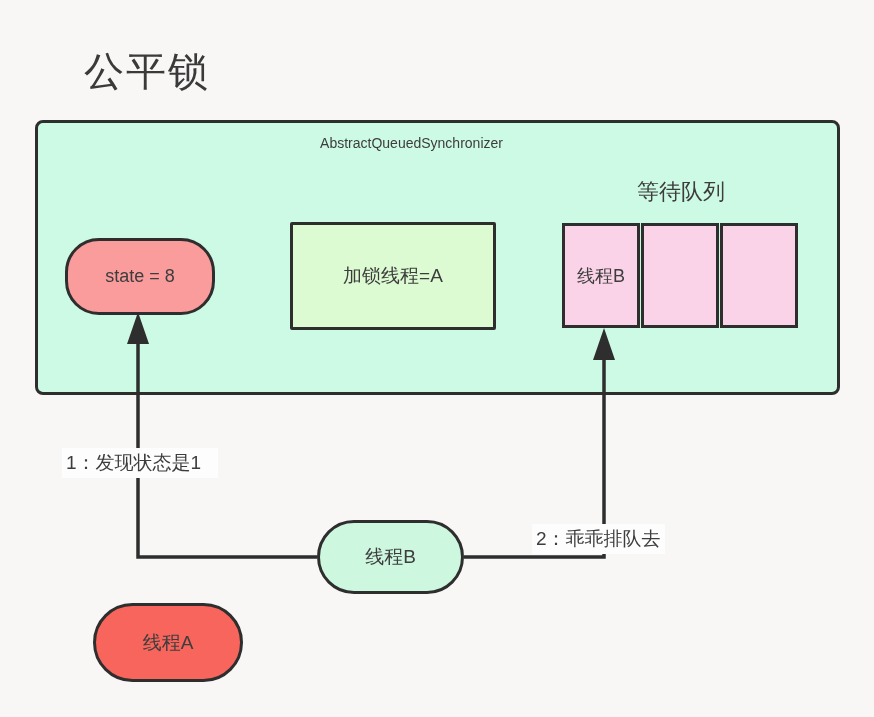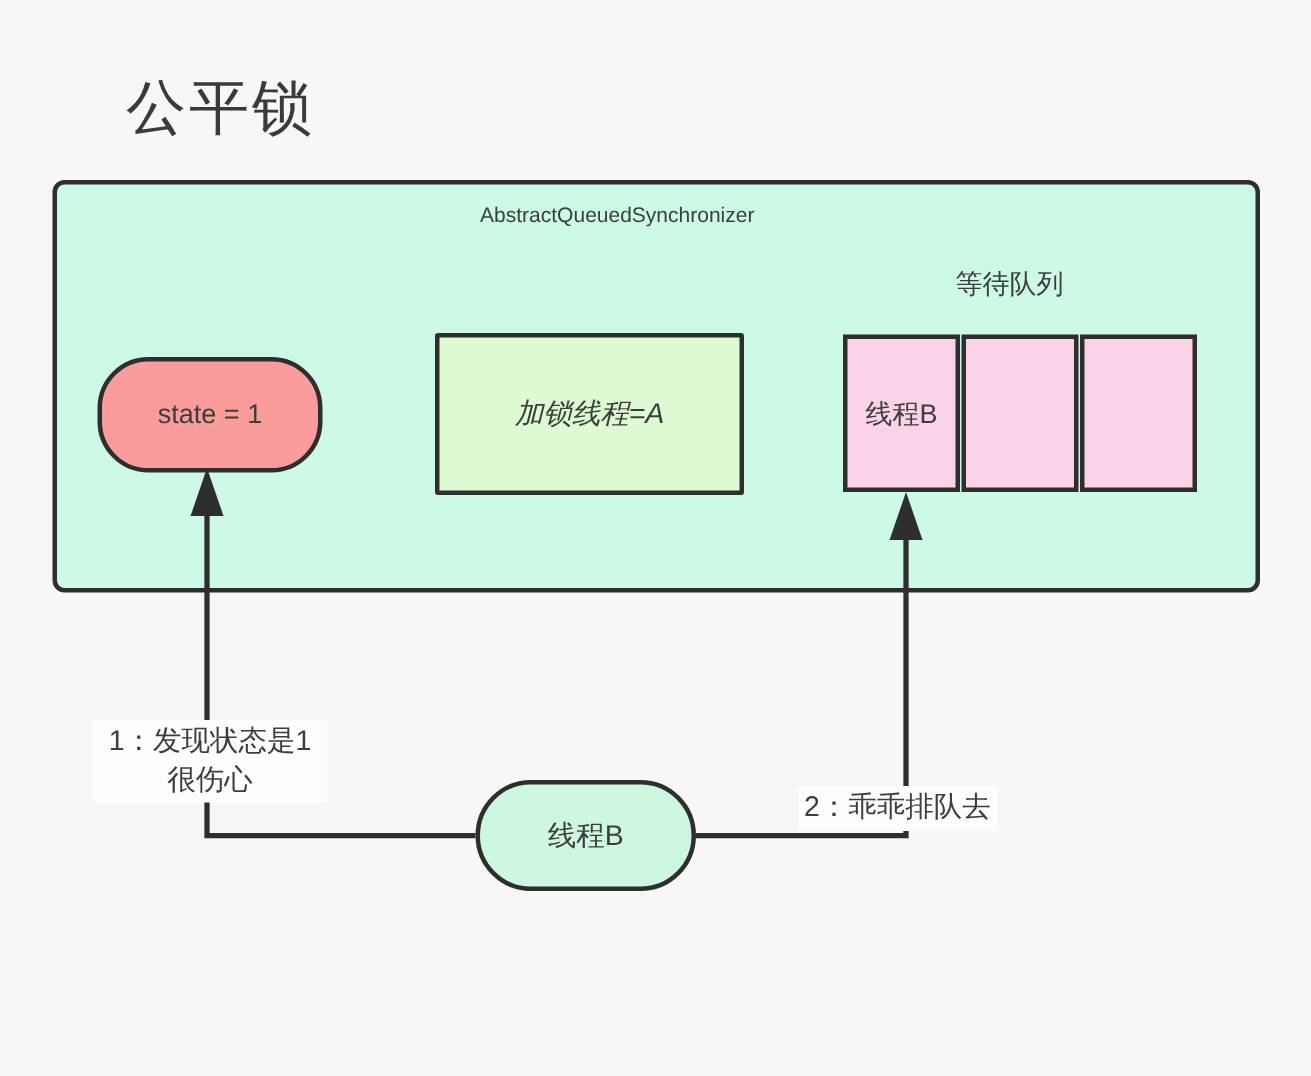--- a/index.html
+++ b/index.html
@@ -41,21 +41,21 @@
     right: 52px;
     top: 12px;
     text-align: center;
     font-size: 14px;
     color: #3d3d3d;
   }
   .queue-title {
     position: absolute;
     left: 599px;
     top: 54px;
-    font-size: 18px;
+    font-size: 22px;
     color: #3d3d3d;
   }
   .state-pill {
     position: absolute;
     left: 27px;
     top: 115px;
     width: 150px;
     height: 77px;
     background: #fa9c9c;
     border: 3px solid #2e2e2e;
@@ -71,21 +71,20 @@
     top: 99px;
     width: 206px;
     height: 108px;
     background: #ddfbd2;
     border: 3px solid #2e2e2e;
     border-radius: 2px;
     display: flex;
     align-items: center;
     justify-content: center;
     font-size: 19px;
-    font-style: italic;
   }
   .queue-cell {
     position: absolute;
     top: 100px;
     width: 78px;
     height: 105px;
     background: #fbd3e9;
     border: 3px solid #2e2e2e;
     display: flex;
     align-items: center;
@@ -110,22 +109,20 @@
     background: #fdfdfd;
     font-size: 19px;
     color: #3d3d3d;
     line-height: 1.35;
     padding: 2px 4px;
   }
   .note-1 {
     left: 62px;
     top: 448px;
     width: 156px;
-    text-align: center;
-    margin-top: 32px;
   }
   .note-2 {
     left: 532px;
     top: 500px;
     margin-top: 24px;
   }
   .pill {
     position: absolute;
     z-index: 3;
     border: 3px solid #2e2e2e;
@@ -157,21 +154,21 @@
 
 <div class="stage">
 
   <div class="page-title">公平锁</div>
 
   <div class="aqs">
     <div class="aqs-title">AbstractQueuedSynchronizer</div>
     <div class="queue-title">等待队列</div>
 
     <div class="state-pill">
-      <span>state = 1</span>
+      <span>state = 8</span>
     </div>
 
     <div class="lock-box">
       <span>加锁线程=A</span>
     </div>
 
     <div class="queue-cell cell-1">
       <span>线程B</span>
     </div>
     <div class="queue-cell cell-2">
@@ -186,23 +183,25 @@
 
     <path d="M 317 557 L 138 557 L 138 344" fill="none" stroke="#2e2e2e" stroke-width="3.5"></path>
     <polygon points="138,312 127,344 149,344" fill="#2e2e2e"></polygon>
 
     <path d="M 464 557 L 604 557 L 604 360" fill="none" stroke="#2e2e2e" stroke-width="3.5"></path>
     <polygon points="604,328 593,360 615,360" fill="#2e2e2e"></polygon>
   </svg>
 
   <div class="note note-1">
     <div>1：发现状态是1</div>
-    <div>很伤心</div>
   </div>
 
   <div class="note note-2">2：乖乖排队去</div>
 
   <div class="pill thread-b">
     <span>线程B</span>
   </div>
 
+  <div class="pill thread-a">
+    <span>线程A</span>
+  </div>
 
 </div>
 
 </body></html>

